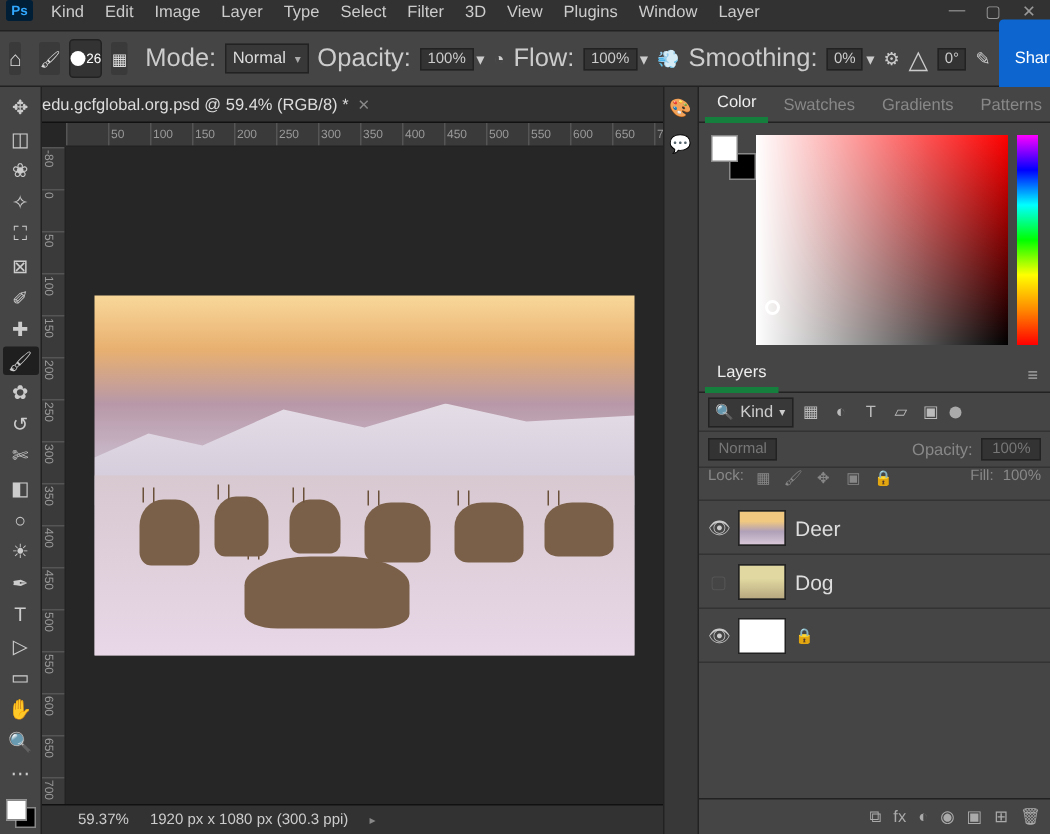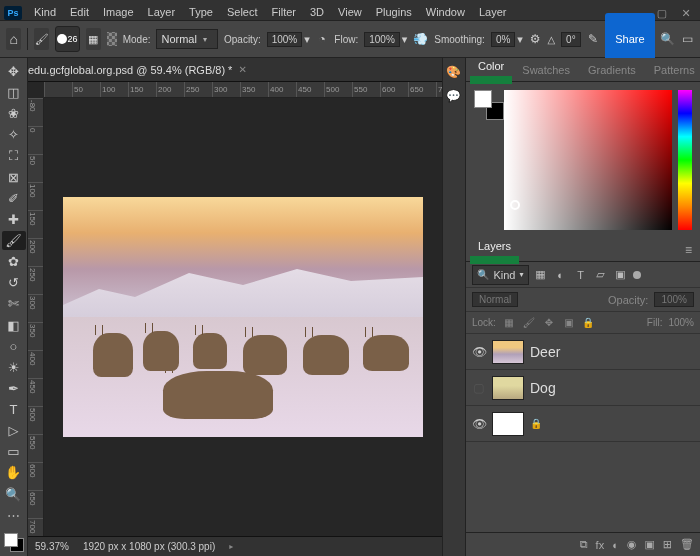--- a/index.html
+++ b/index.html
@@ -1,30 +1,30 @@
 <!DOCTYPE html>
 <html><head>
 <meta charset="utf-8">
 <style>
 *{margin:0;padding:0;box-sizing:border-box;font-family:Tahoma,Arial,sans-serif;user-select:none}
 body{background:#323232;color:#ccc;font-size:11px;width:700px;height:556px;overflow:hidden;display:flex;flex-direction:column}
-.titlebar{height:20px;background:#323232;display:flex;align-items:flex-end;padding:0 4px}
+.titlebar{height:20px;background:#323232;display:flex;align-items:flex-start;padding:0 4px}
 .titlebar .logo{width:18px;height:14px;background:#001e36;border-radius:2px;color:#31a8ff;font-weight:bold;font-size:9px;display:flex;align-items:center;justify-content:center;margin-right:6px}
 .titlebar .menu{display:flex;gap:2px}
 .titlebar .menu span{padding:2px 6px;cursor:default}
 .titlebar .wc{margin-left:auto;display:flex;gap:4px}
 .titlebar .wc span{width:20px;height:14px;display:flex;align-items:center;justify-content:center;font-size:11px;color:#999}
 .optionsbar{height:38px;background:#454545;border-top:1px solid #222;border-bottom:1px solid #222;display:flex;align-items:center;padding:0 6px;gap:6px}
 .ob-btn{width:22px;height:22px;display:flex;align-items:center;justify-content:center;color:#ddd;background:#3a3a3a;border-radius:2px}
 .ob-home{font-size:14px}
 .ob-brush{width:34px;height:26px;background:#333;border:1px solid #222;border-radius:3px;display:flex;flex-direction:row;align-items:center;justify-content:center;color:#fff;font-size:9px}
 .ob-brush .dot{width:10px;height:10px;background:#fff;border-radius:50%}
 .ob-sep{width:1px;height:22px;background:#222}
 .ob-opac{width:14px;height:14px;background:repeating-conic-gradient(#888 0 25%,#555 0 50%) 50%/6px 6px}
-.ob-label{color:#ccc;font-size:10px}
+.ob-label{color:#ccc;font-size:17px}
 .ob-select{background:#383838;border:1px solid #222;color:#ddd;font-size:11px;height:20px;padding:0 4px;display:flex;align-items:center;gap:6px}
 .ob-select .chev{font-size:8px;color:#aaa}
 .ob-pct{display:flex;align-items:center;gap:2px}
 .ob-pct .box{background:#333;border:1px solid #222;padding:1px 4px;font-size:10px}
 .ob-icon{width:18px;height:18px;display:flex;align-items:center;justify-content:center;color:#ccc;font-size:12px}
 .share-btn{background:#0d66d0;color:#fff;padding:20px 10px;border-radius:3px;font-size:11px}
 .content{flex:1;display:flex;min-height:0}
 .toolbar{width:28px;background:#454545;border-right:1px solid #222;display:flex;flex-direction:column;align-items:center;padding:4px 0;gap:2px}
 .tool{width:24px;height:20px;display:flex;align-items:center;justify-content:center;color:#ccc;font-size:13px;border-radius:2px}
 .tool.active{background:#1f1f1f}
@@ -39,46 +39,46 @@
 .ruler-h span{flex:none;width:28px;font-size:8px;color:#999;border-left:1px solid #555;padding-left:1px;line-height:16px}
 .canvas-row{flex:1;display:flex;min-height:0}
 .ruler-v{width:16px;background:#3a3a3a;border-right:1px solid #222;display:flex;flex-direction:column;overflow:hidden}
 .ruler-v span{flex:none;height:28px;font-size:8px;color:#999;border-top:1px solid #555;writing-mode:vertical-lr;padding-top:1px}
 .viewport{flex:1;background:#262626;display:flex;align-items:center;justify-content:center;overflow:hidden}
 .canvas-img{width:360px;height:240px;background:linear-gradient(to bottom,#f8d89a 0%,#e8b070 15%,#b898a8 30%,#c8b8c8 45%,#d8d0d8 55%,#e8dce8 70%,#ece0e8 100%);position:relative;overflow:hidden}
 .mtn{position:absolute;bottom:100px;left:0;right:0;height:80px;background:linear-gradient(to bottom,#e8e0e8,#d0c8d8);clip-path:polygon(0 60%,10% 40%,20% 50%,35% 20%,50% 35%,65% 15%,80% 30%,100% 25%,100% 100%,0 100%)}
 .ground{position:absolute;bottom:0;left:0;right:0;height:120px;background:linear-gradient(to bottom,#d8c8d0,#e8d8e8)}
 .deer{position:absolute;background:#7a6048;border-radius:40% 40% 20% 20%}
 .deer::before{content:'';position:absolute;top:-8px;left:2px;width:6px;height:10px;border-left:1px solid #6a5038;border-right:1px solid #6a5038}
-.statusbar{height:20px;background:#323232;border-top:1px solid #111;display:flex;align-items:center;padding:0 3px;gap:10px;font-size:10px;color:#ccc}
+.statusbar{height:20px;background:#323232;border-top:1px solid #111;display:flex;align-items:center;padding:0 20px;gap:10px;font-size:10px;color:#ccc}
 .statusbar .zoom{padding:0 4px}
 .statusbar .chev{font-size:8px;color:#888;padding:0 4px}
 .midbar{width:24px;background:#383838;border-left:1px solid #222;border-right:1px solid #222;display:flex;flex-direction:column;align-items:center;padding:6px 0;gap:8px}
 .midbar .mi{width:16px;height:16px;color:#aaa;font-size:12px;display:flex;align-items:center;justify-content:center}
 .panels{width:234px;background:#454545;display:flex;flex-direction:column}
 .panel-head{height:24px;display:flex;align-items:center;padding:0 4px;gap:2px;border-bottom:1px solid #222}
 .panel-tab{padding:4px 8px;font-size:11px;color:#888}
-.panel-tab.active{color:#eee;border-bottom:8px solid #15803d}
+.panel-tab.active{color:#eee;border-bottom:4px solid #15803d}
 .panel-menu{margin-left:auto;color:#aaa;font-size:12px;padding:0 4px}
 .color-body{padding:8px;display:flex;gap:6px}
 .color-sw{width:24px;height:24px;position:relative}
 .color-sw .fg{width:18px;height:18px;background:#fff;border:1px solid #888;position:absolute;top:0;left:0;z-index:1}
 .color-sw .bg{width:18px;height:18px;background:#000;border:1px solid #888;position:absolute;bottom:-6px;right:-6px}
 .color-picker{flex:1;height:140px;background:linear-gradient(to right,#fff,rgba(255,255,255,0)),linear-gradient(to top,#000,rgba(0,0,0,0)),linear-gradient(to right,red,red);position:relative}
 .hue-strip{width:14px;height:140px;background:linear-gradient(to bottom,#f0f,#00f,#0ff,#0f0,#ff0,#f80,#f00)}
 .picker-cursor{width:10px;height:10px;border:2px solid #fff;border-radius:50%;position:absolute;left:6px;bottom:20px}
 .layers-body{flex:1;display:flex;flex-direction:column}
 .layers-opts{height:26px;display:flex;align-items:center;padding:0 6px;gap:4px;border-bottom:1px solid #333}
 .layers-opts .kindbox{display:flex;align-items:center;background:#383838;border:1px solid #222;height:20px;padding:0 4px;gap:4px}
 .layers-opts .search{font-size:10px}
 .layers-opts .filtericon{width:16px;height:16px;display:flex;align-items:center;justify-content:center;color:#bbb;font-size:11px}
 .layers-opts .dot{width:8px;height:8px;background:#aaa;border-radius:50%}
 .layers-blend{height:24px;display:flex;align-items:center;padding:0 6px;gap:6px;border-bottom:1px solid #333;color:#888}
 .layers-blend .bbox{background:#333;border:1px solid #222;padding:1px 6px;font-size:10px;color:#777}
-.layers-lock{height:22px;display:flex;align-items:center;padding:0 6px;gap:6px;border-bottom:1px solid #333;color:#888;font-size:10px}
+.layers-lock{height:22px;display:flex;padding:0 6px;gap:6px;border-bottom:1px solid #333;color:#888;font-size:10px}
 .layers-lock .li{width:14px;height:14px;display:flex;align-items:center;justify-content:center;color:#888}
 .layer-list{flex:1;overflow:auto}
 .layer{height:36px;display:flex;align-items:center;padding:0 6px;gap:6px;border-bottom:1px solid #333}
 .layer .eye{width:14px;text-align:center;font-size:12px;color:#ccc}
 .layer .thumb{width:32px;height:24px;border:1px solid #222;background:#888}
 .layer .thumb.deer-th{background:linear-gradient(to bottom,#f0c880 30%,#b0a0b8 60%,#d8c8d8)}
 .layer .thumb.dog-th{background:linear-gradient(to bottom,#e0d8a0 40%,#b8a880)}
 .layer .thumb.bg-th{background:#fff}
 .layer .lname{flex:1;font-size:14px;color:#ddd}
 .layer .lname.italic{font-style:italic}

